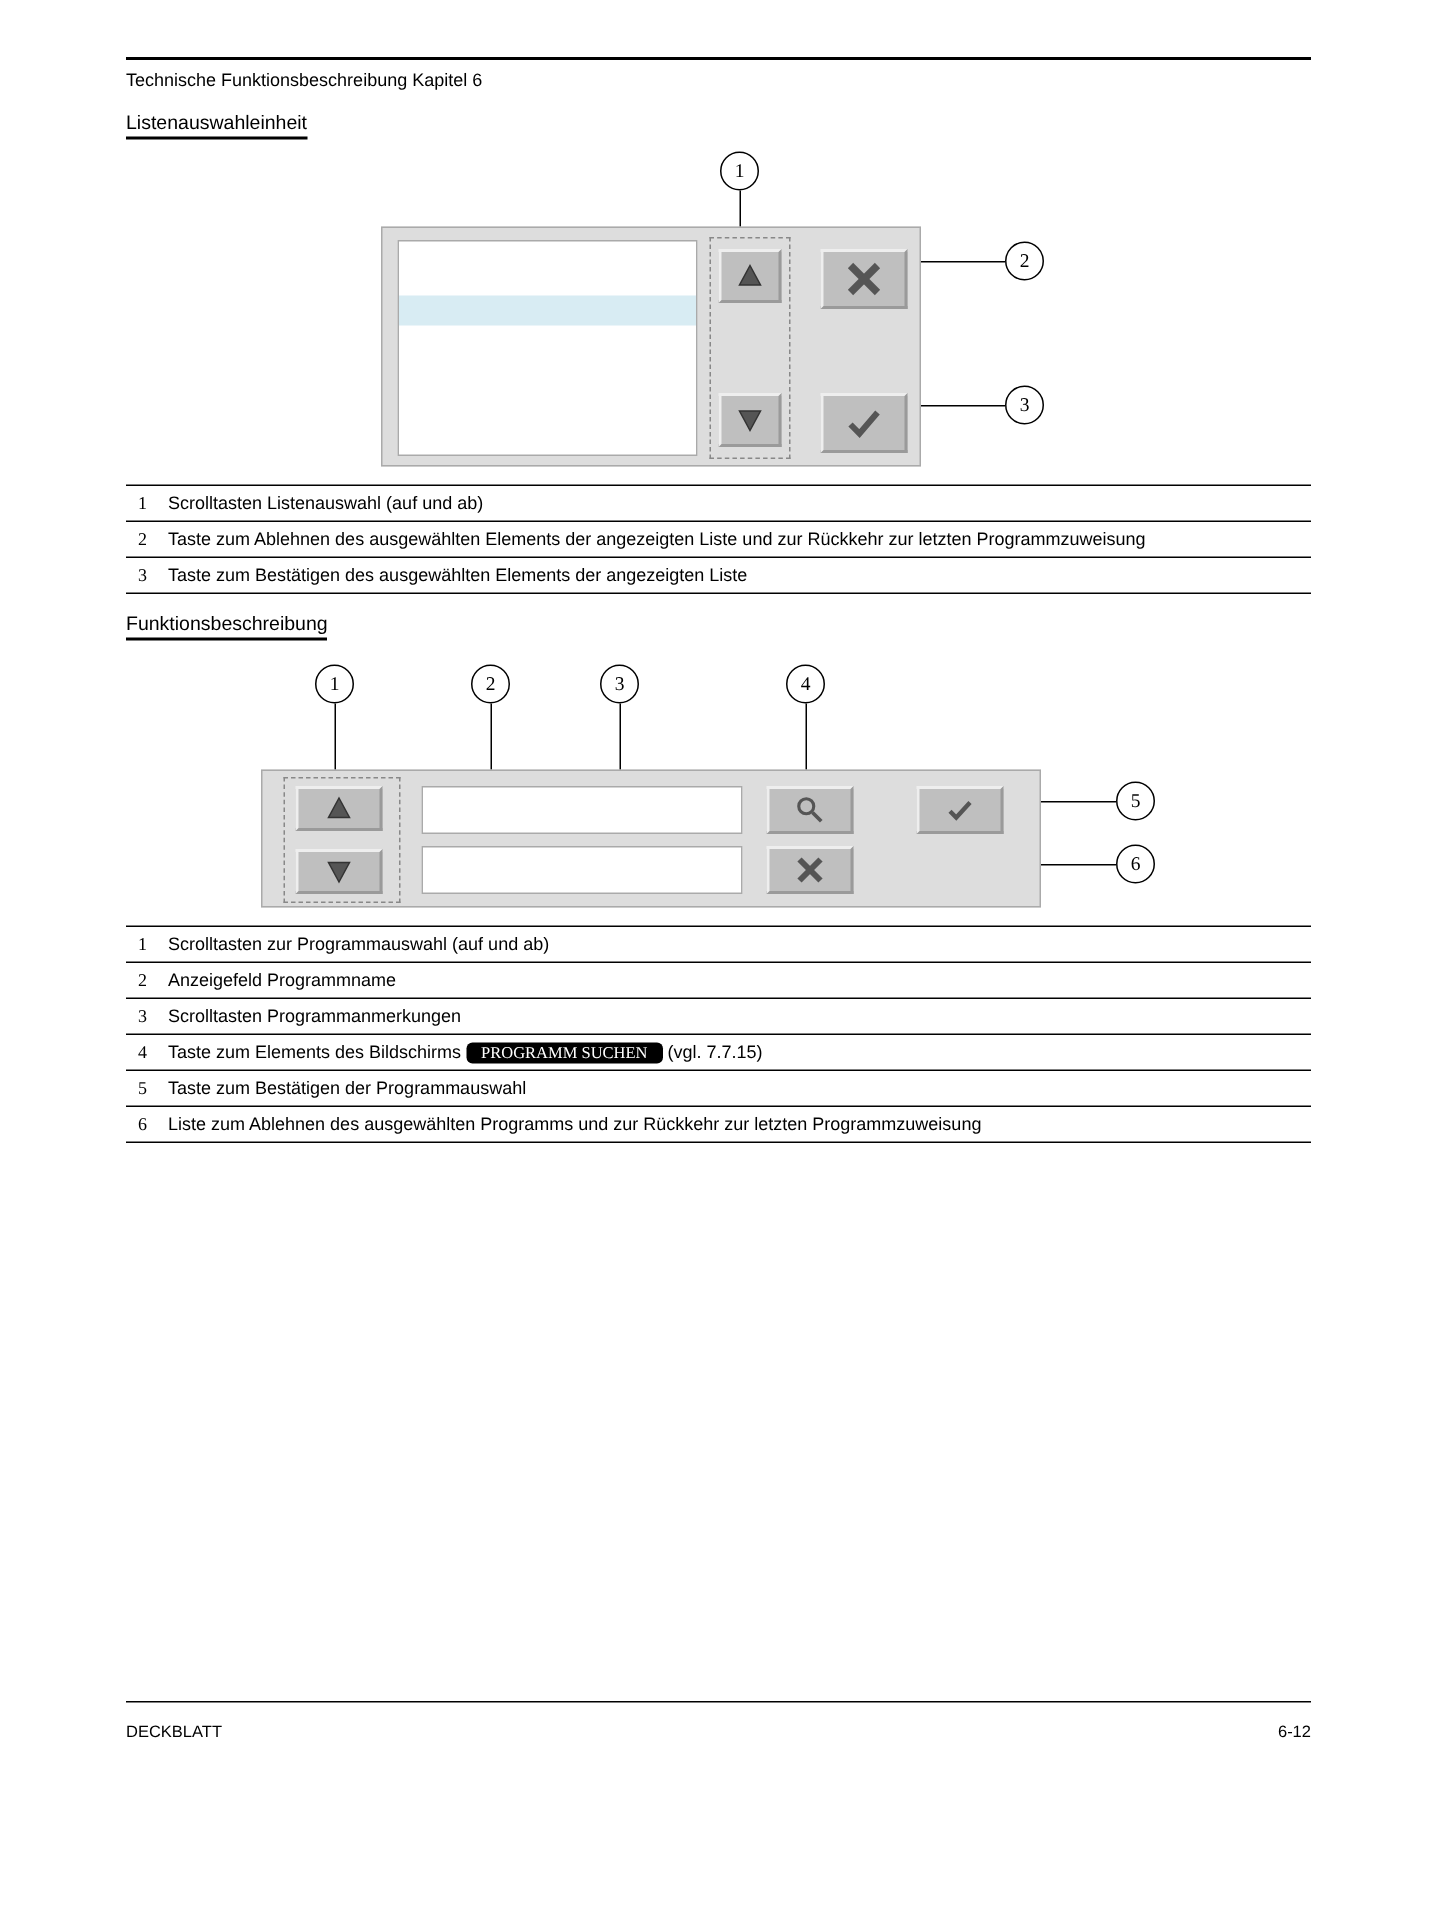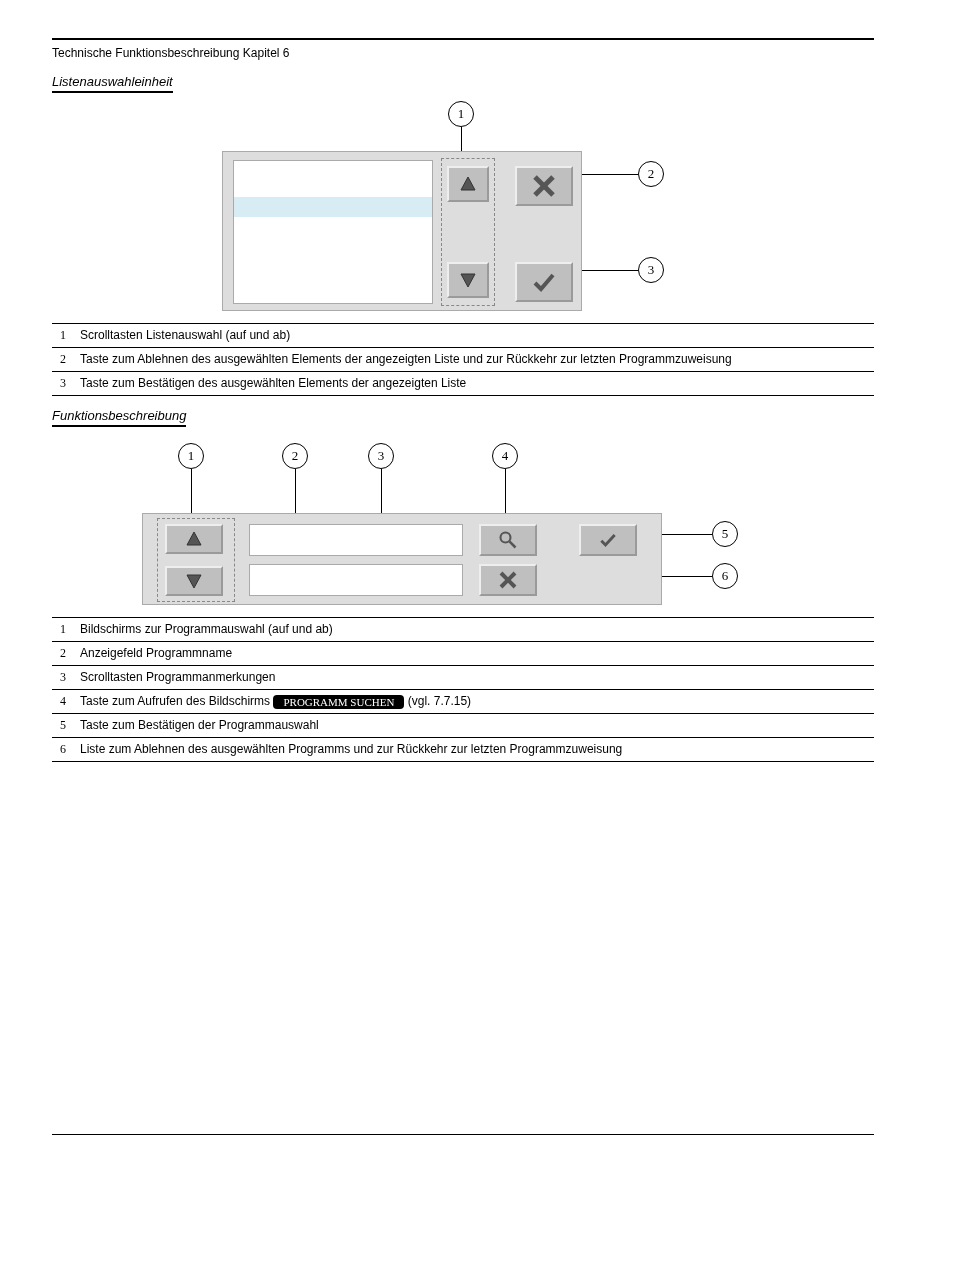--- a/index.html
+++ b/index.html
@@ -6,28 +6,27 @@
   body {
     margin: 0;
     padding: 0;
     font-family: Arial, Helvetica, sans-serif;
     font-size: 12px;
     color: #000;
     background: #fff;
     width: 954px;
   }
   .page {
-    padding: 30px 80px 20px 52px;
+    padding: 30px 80px 20px 84px;
   }
   .hr-thick { border: none; border-top: 2px solid #000; margin: 8px 0 6px 0; }
   .hr-thin  { border: none; border-top: 1px solid #000; margin: 2px 0; }
 
   .chapter { font-size: 12px; margin-bottom: 2px; }
   .section-hd {
-    font-style: italic;
     border-bottom: 2px solid #000;
     display: inline-block;
     padding-bottom: 2px;
     margin: 12px 0 8px 0;
     font-size: 13px;
   }
 
   
   .ui-panel {
     background: #ddd;
@@ -247,45 +246,49 @@
           <polyline points="4,13 9,18 20,6" fill="none" stroke="#555" stroke-width="3.5"></polyline>
         </svg>
       </div>
     </div>
   </div>
 
   <table class="desc">
     <tbody>
         <tr>
       <td class="col-num">1</td>
-      <td>Bildschirms zur Programmauswahl (auf und ab)</td>
+      <td>Scrolltasten zur Programmauswahl (auf und ab)</td>
     </tr>
     <tr>
       <td class="col-num">2</td>
       <td>Anzeigefeld Programmname</td>
     </tr>
     <tr>
       <td class="col-num">3</td>
       <td>Scrolltasten Programmanmerkungen</td>
     </tr>
     <tr>
       <td class="col-num">4</td>
       <td>
-        <span>Taste zum Aufrufen des Bildschirms </span>
+        <span>Taste zum Elements des Bildschirms </span>
         <span class="rounded-badge">PROGRAMM SUCHEN</span>
         <span> (vgl. 7.7.15)</span>
       </td>
     </tr>
     <tr>
       <td class="col-num">5</td>
       <td>Taste zum Bestätigen der Programmauswahl</td>
     </tr>
     <tr>
       <td class="col-num">6</td>
       <td>Liste zum Ablehnen des ausgewählten Programms und zur Rückkehr zur letzten Programmzuweisung</td>
     </tr>
   </tbody>
     </table>
 
   <div style="height:370px;"></div>
 
   <hr class="hr-thin">
+  <div class="footer">
+    <span>DECKBLATT</span>
+    <span>6-12</span>
+  </div>
 </div>
 
 </body></html>

